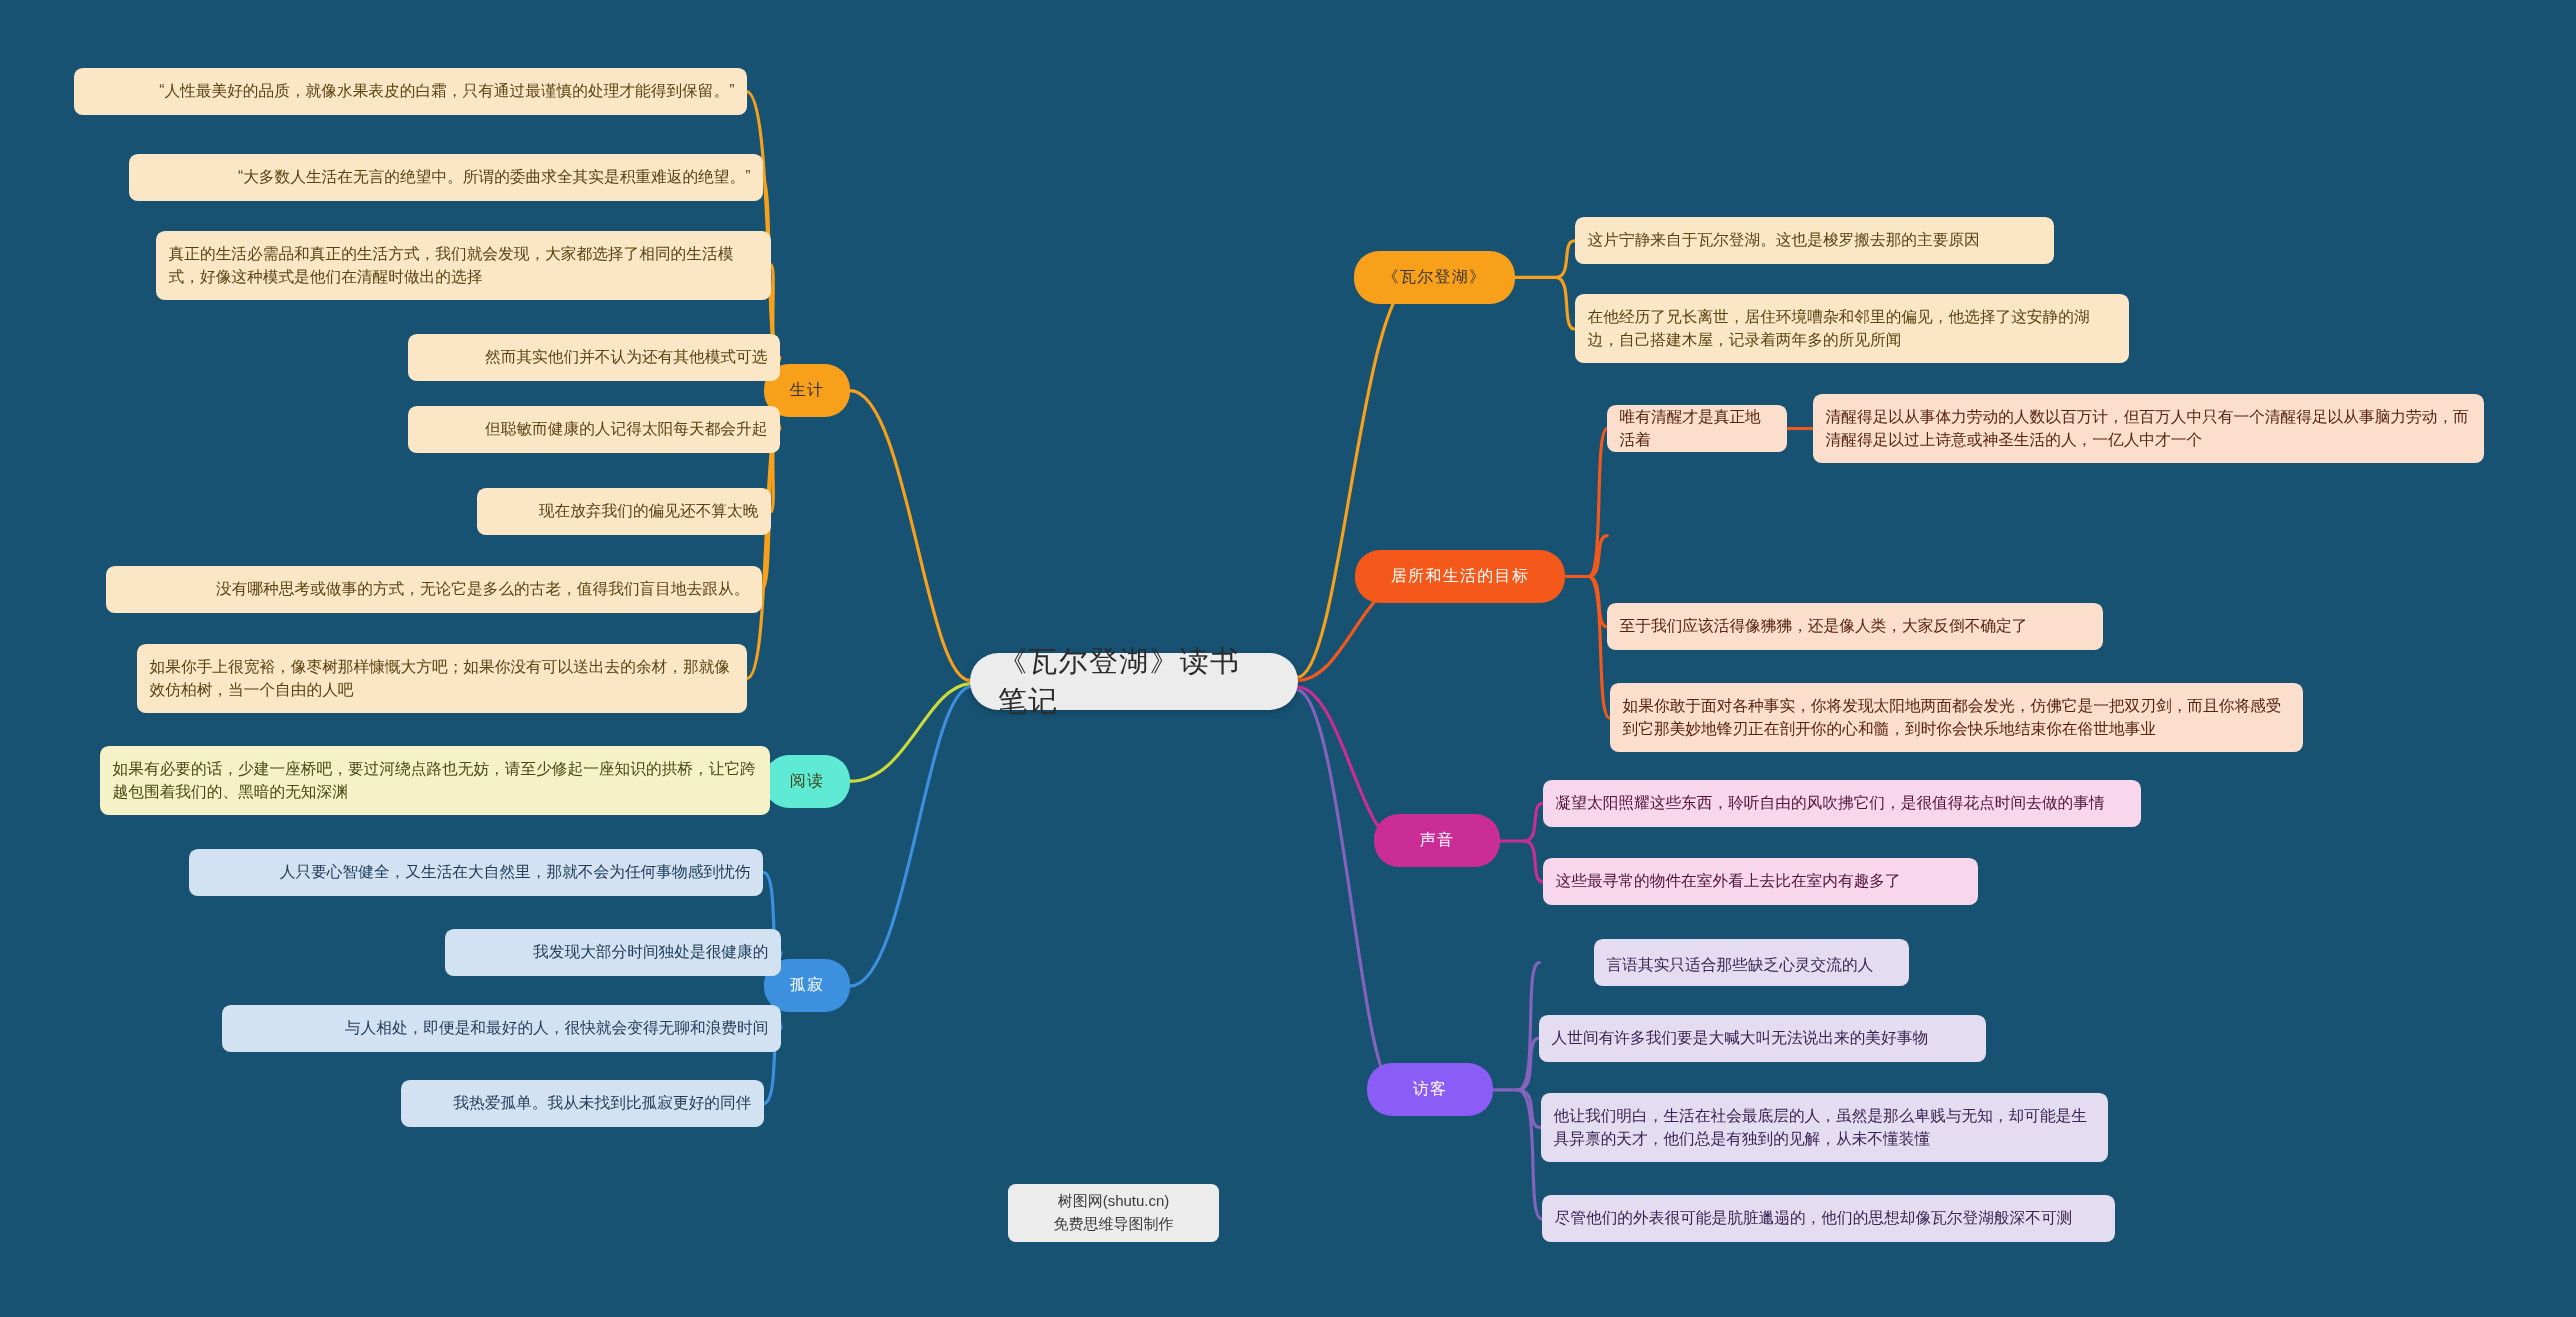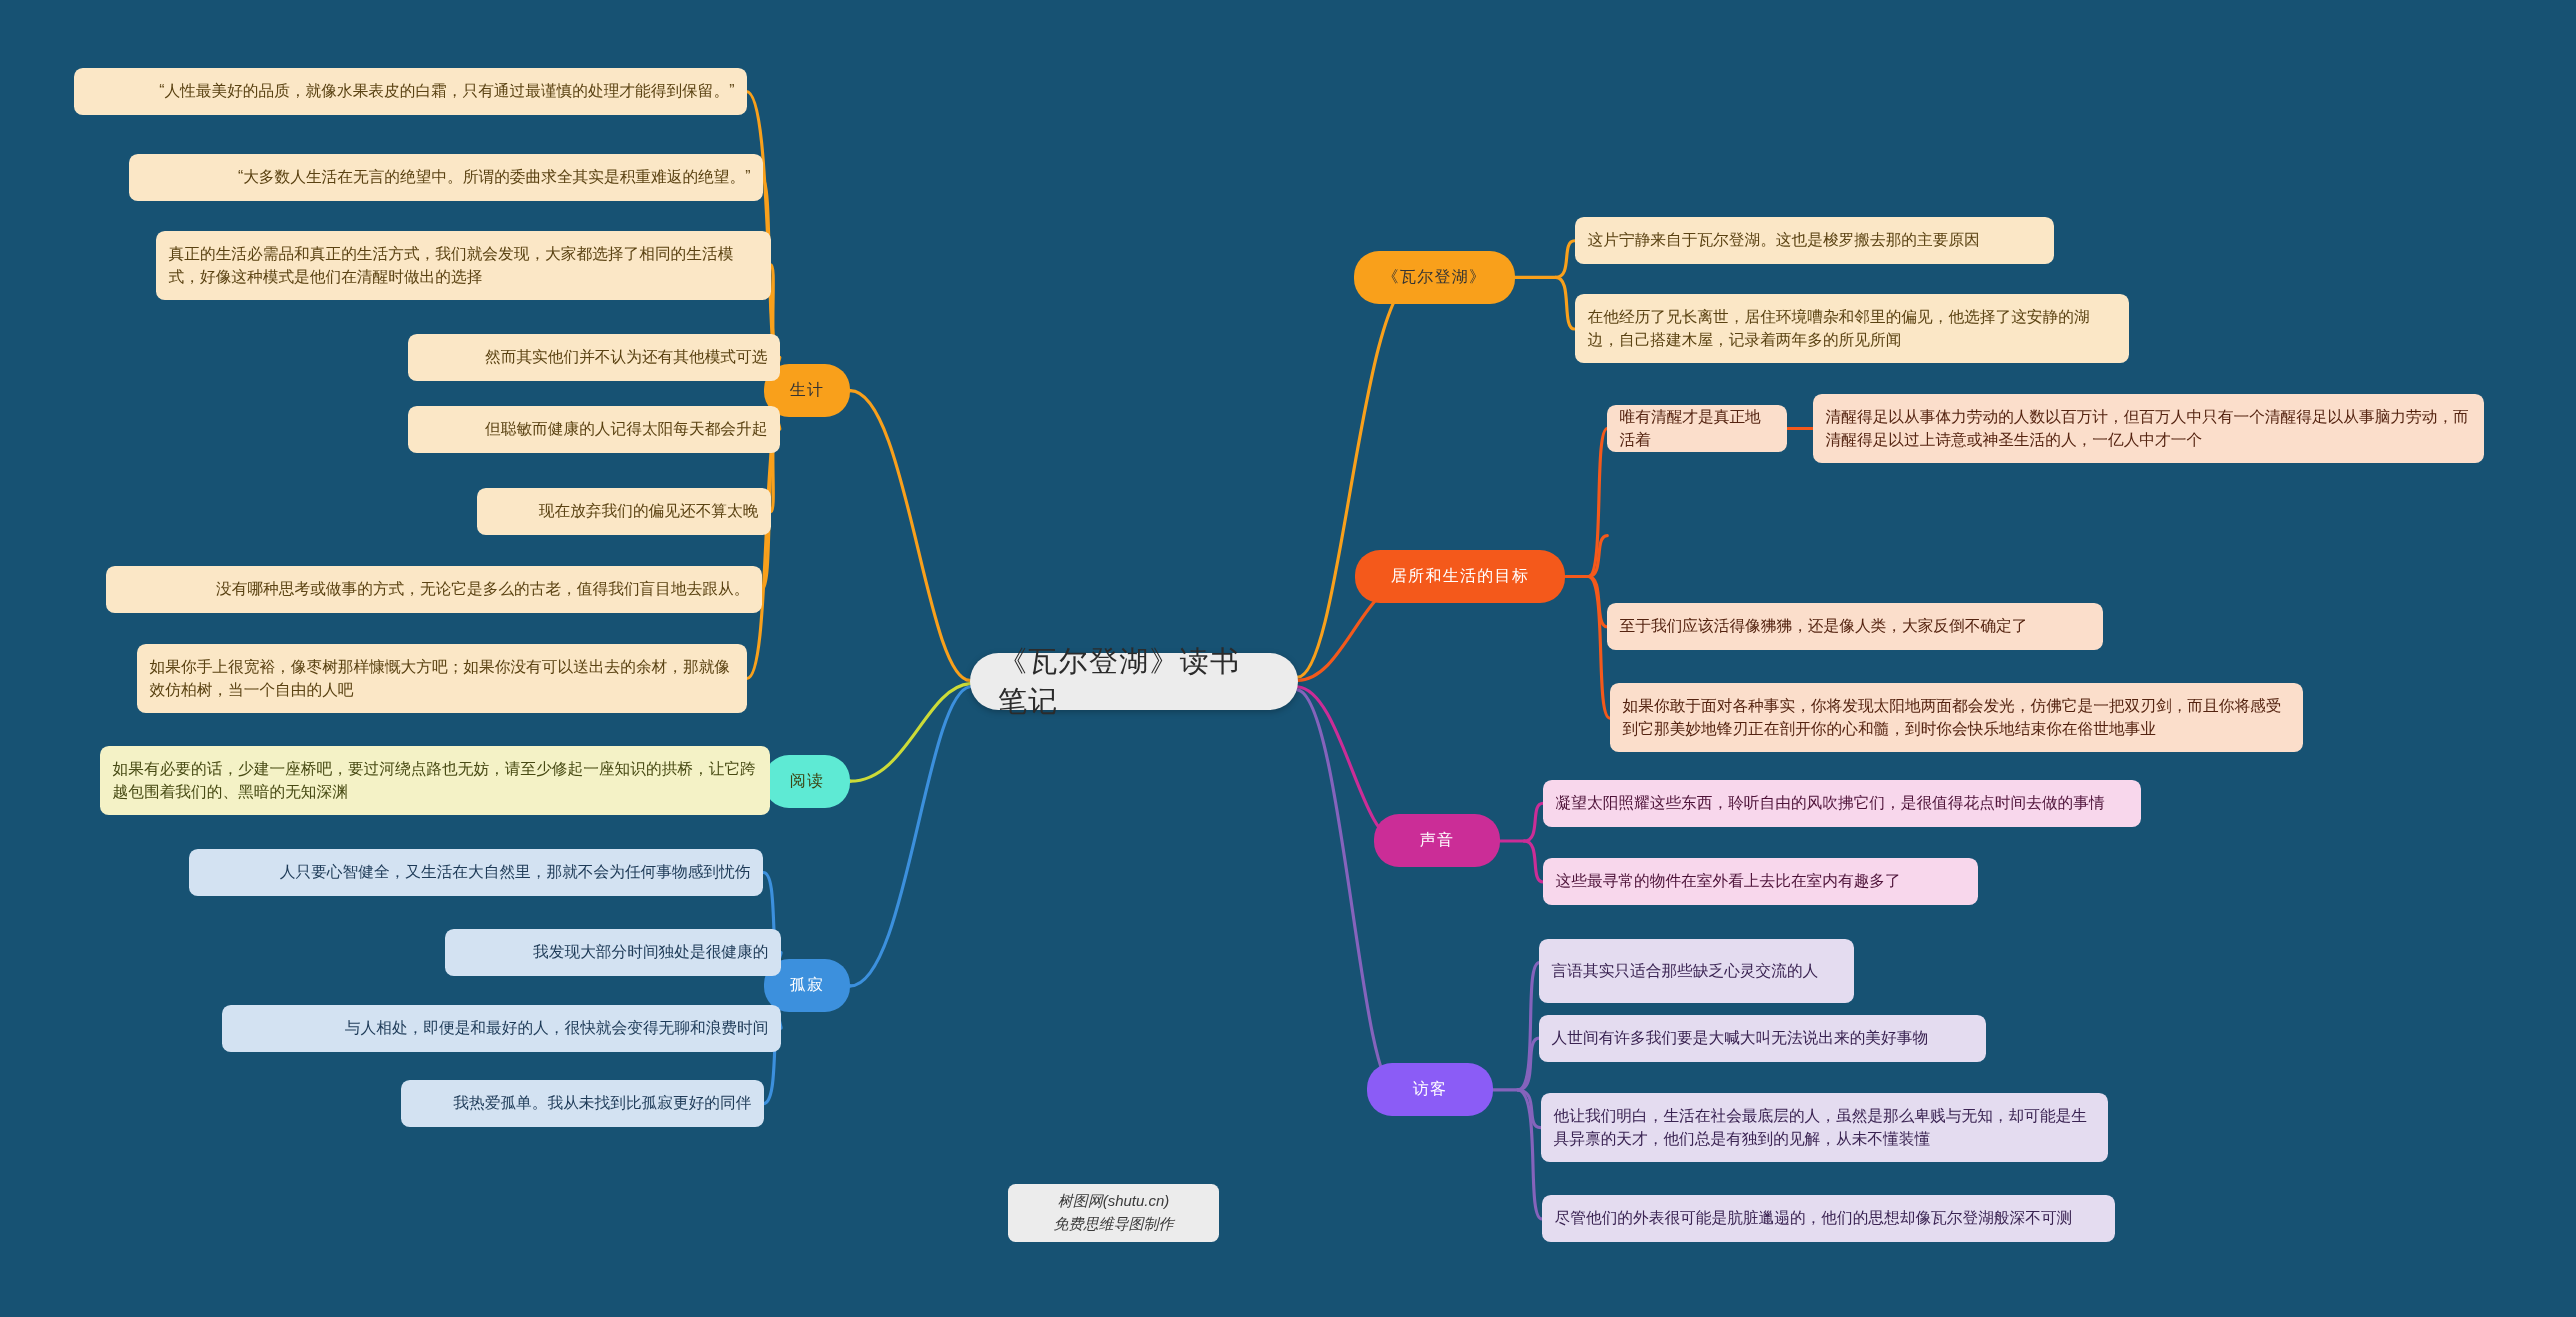--- a/index.html
+++ b/index.html
@@ -198,32 +198,32 @@
     <span>如果你敢于面对各种事实，你将发现太阳地两面都会发光，仿佛它是一把双刃剑，而且你将感受到它那美妙地锋刃正在剖开你的心和髓，到时你会快乐地结束你在俗世地事业</span>
   </div>
 
   <div class="node leaf l-pink left-al" style="left:1543px;top:780px;width:598px;height:47px;">
     <span>凝望太阳照耀这些东西，聆听自由的风吹拂它们，是很值得花点时间去做的事情</span>
   </div>
   <div class="node leaf l-pink left-al" style="left:1543px;top:858px;width:435px;height:47px;">
     <span>这些最寻常的物件在室外看上去比在室内有趣多了</span>
   </div>
 
-  <div class="node leaf l-lilac left-al" style="left:1539px;top:939px;width:315px;height:64px;">
+  <div class="node leaf l-lilac left-al" style="left:1594px;top:939px;width:315px;height:47px;align-items:flex-end;">
     <span>言语其实只适合那些缺乏心灵交流的人</span>
   </div>
   <div class="node leaf l-lilac left-al" style="left:1539px;top:1015px;width:447px;height:47px;">
     <span>人世间有许多我们要是大喊大叫无法说出来的美好事物</span>
   </div>
   <div class="node leaf l-lilac left-al" style="left:1541px;top:1093px;width:567px;height:69px;">
     <span>他让我们明白，生活在社会最底层的人，虽然是那么卑贱与无知，却可能是生具异禀的天才，他们总是有独到的见解，从未不懂装懂</span>
   </div>
   <div class="node leaf l-lilac left-al" style="left:1542px;top:1195px;width:573px;height:47px;">
     <span>尽管他们的外表很可能是肮脏邋遢的，他们的思想却像瓦尔登湖般深不可测</span>
   </div>
 
-  <div class="watermark" style="left:1008px;top:1184px;width:183px;font-style:italic;">
+  <div class="watermark" style="left:1008px;top:1184px;width:183px;">
     <div>树图网(shutu.cn)</div>
     <div>免费思维导图制作</div>
   </div>
 
 </div>
 
 
 </body></html>

